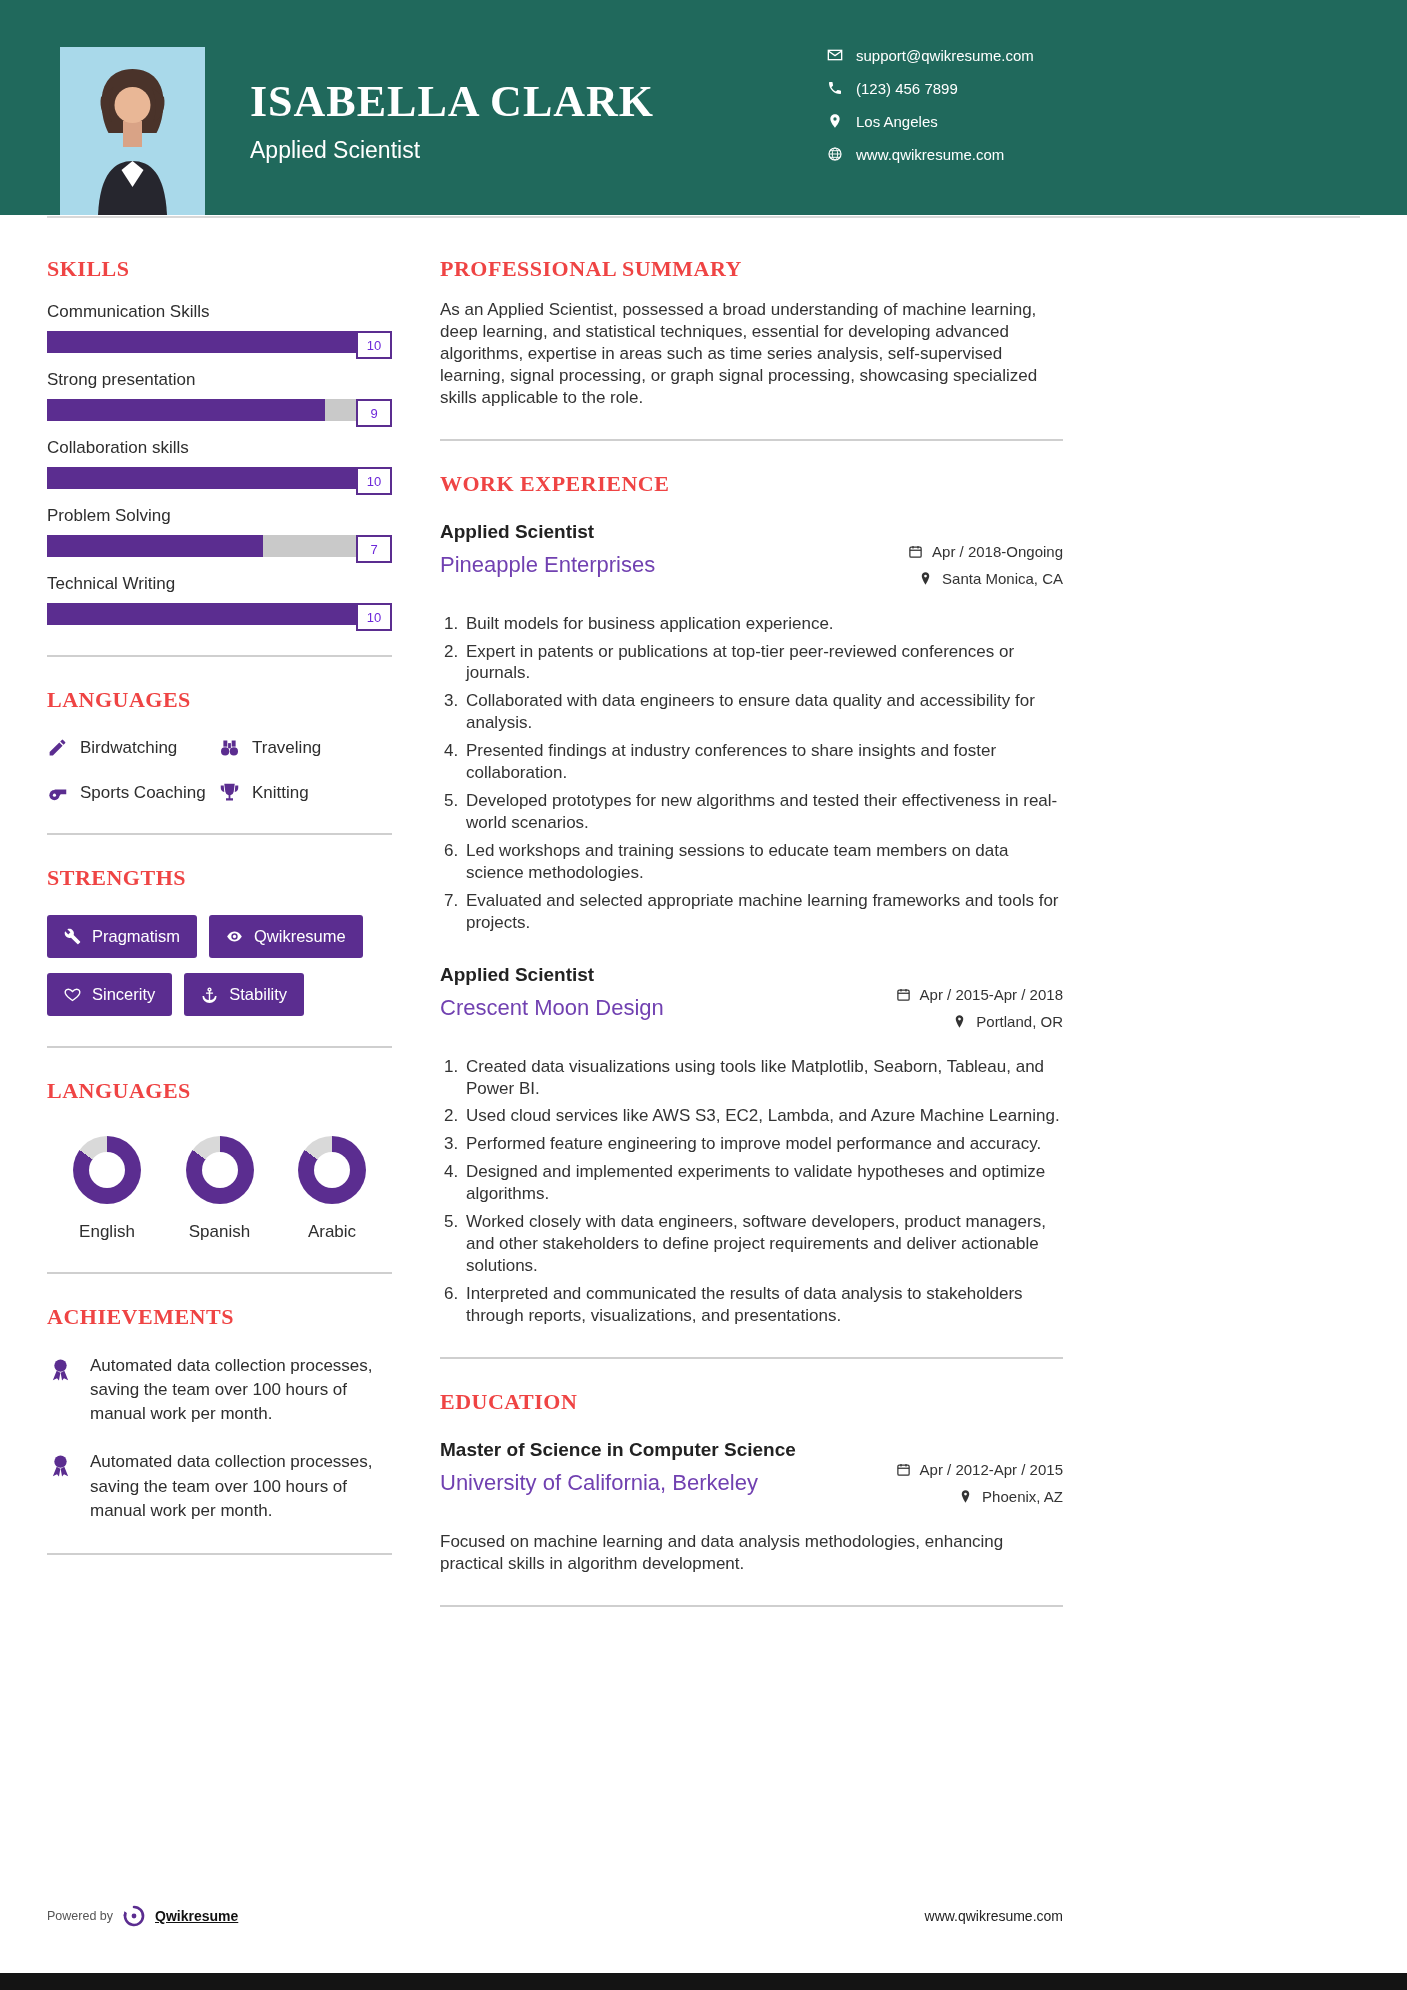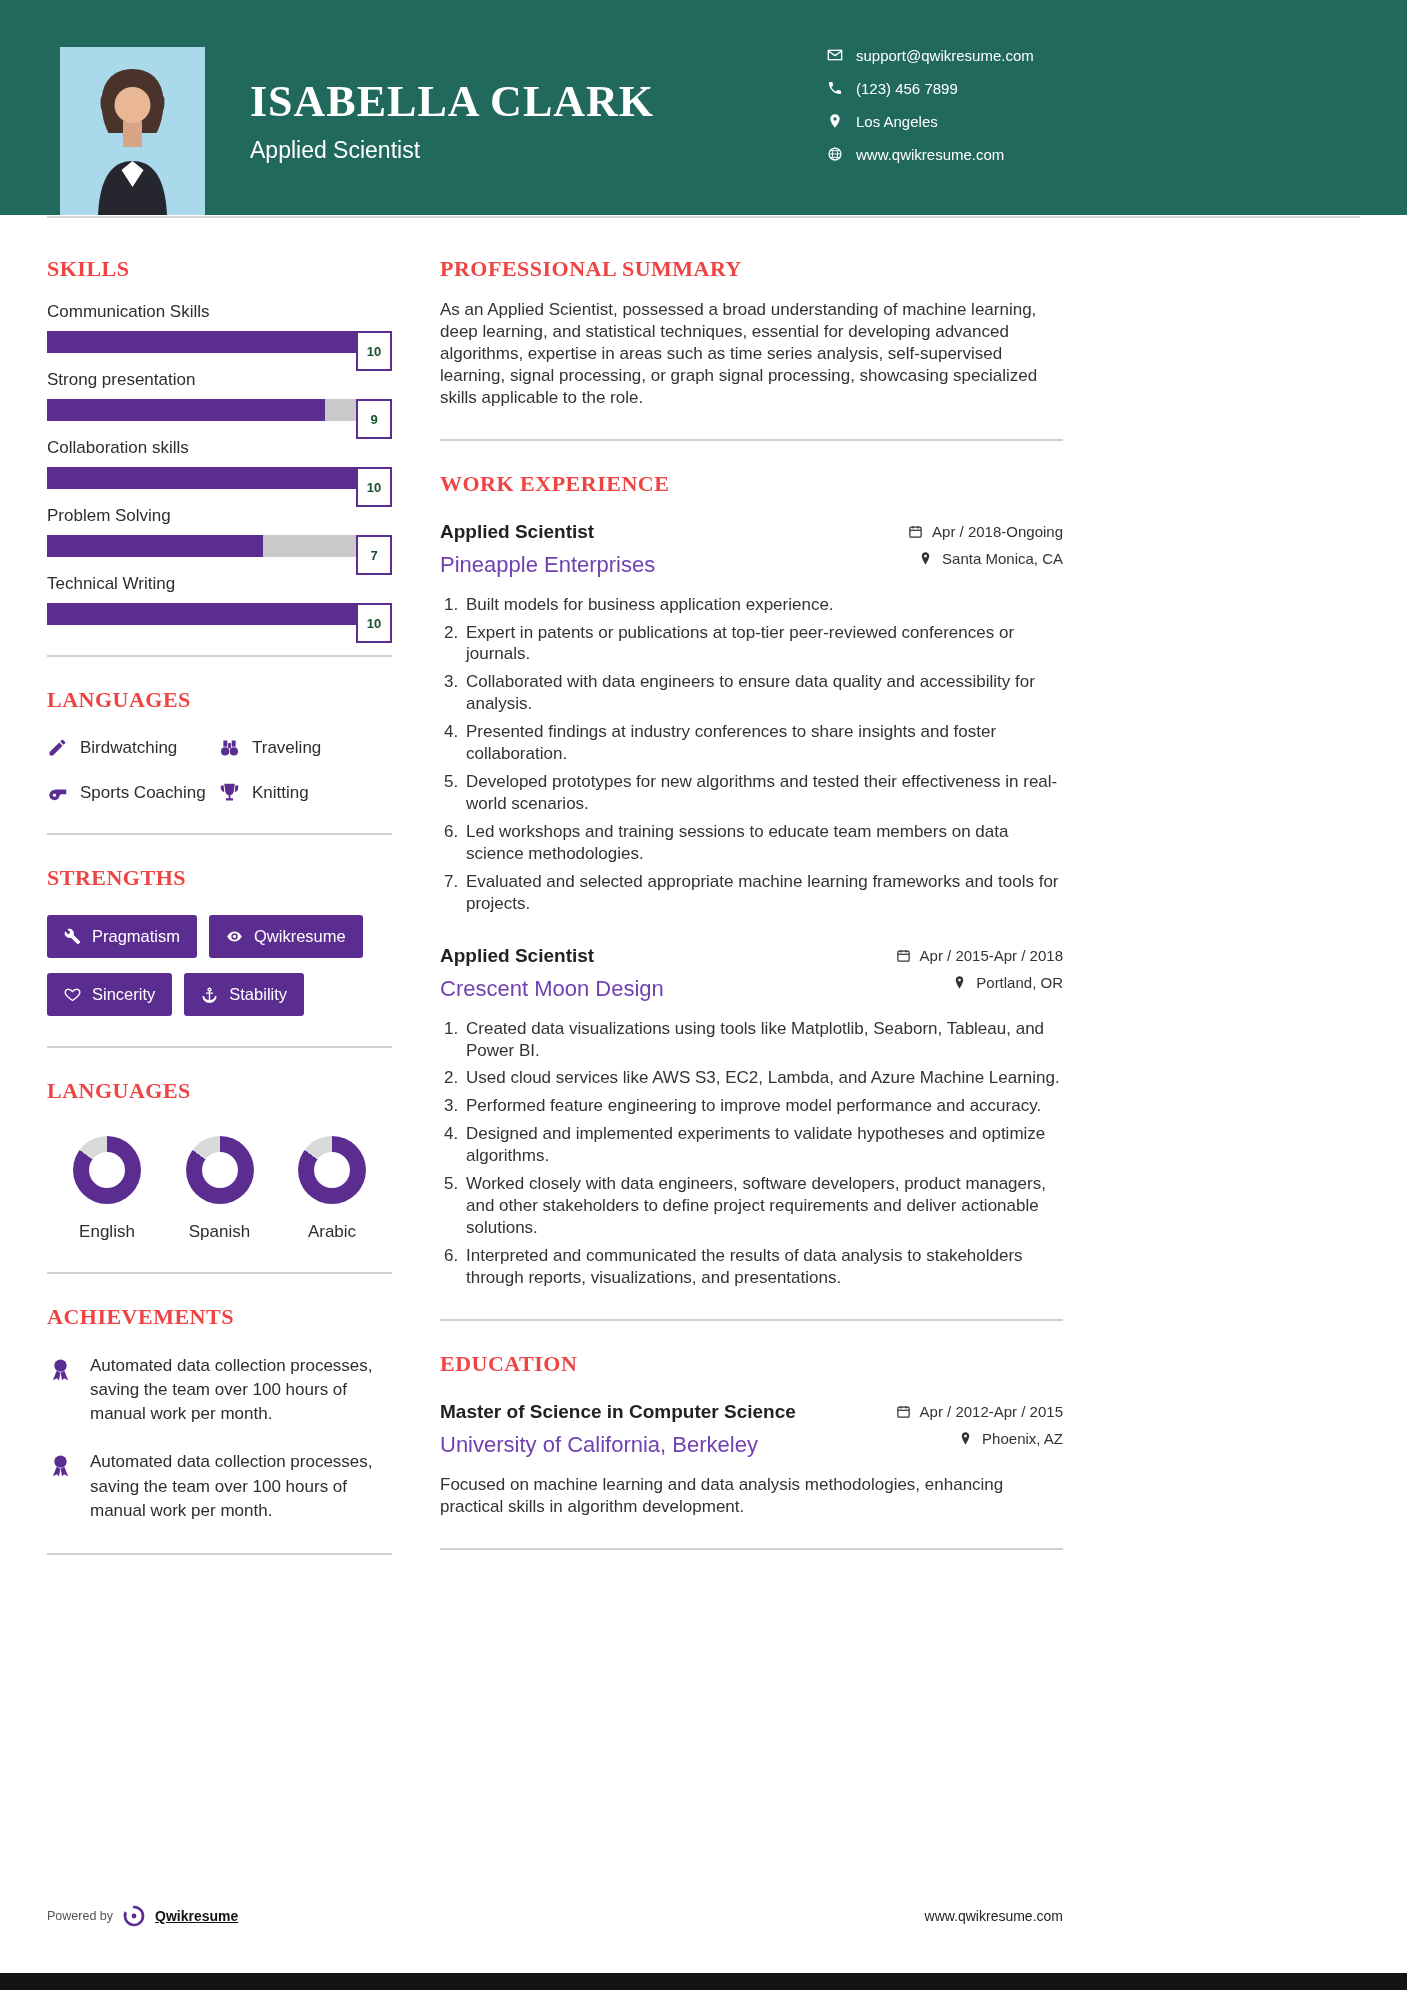--- a/index.html
+++ b/index.html
@@ -50,24 +50,24 @@
   }
   .divider { border: none; border-top: 2px solid #CFCFCF; margin: 30px 0; }
 
   
   .skills-list { margin-top: 20px; }
   .skill { margin-bottom: 17px; }
   .skill-label { font-size: 17px; color: #2e2e2e; margin-bottom: 9px; }
   .skill-bar { position: relative; height: 22px; background: #C9C9C9; }
   .skill-fill { position: absolute; left: 0; top: 0; bottom: 0; background: #5B2D90; }
   .skill-score {
-    position: absolute; right: 0; top: 0; width: 36px; height: 40px;
+    position: absolute; right: 0; top: 0; width: 36px; height: 28px;
     background: #fff; border: 2px solid #5B2D90;
     display: flex; align-items: center; justify-content: center;
-    font-size: 13px; font-weight: 700; color: #14532d;
+    font-size: 13px; font-weight: 400; color: #6d28d9;
   }
 
   
   .interests-grid {
     display: grid; grid-template-columns: 172px 1fr; row-gap: 24px; margin-top: 24px;
   }
   .interest { display: flex; align-items: center; gap: 12px; font-size: 17px; color: #2e2e2e; }
   .interest .icon { width: 21px; height: 21px; flex: none; display: flex; }
   .interest .icon svg { width: 100%; height: 100%; fill: #5B2D90; }
 
@@ -95,21 +95,21 @@
   .achv-text { max-width: 300px; }
 
   
   .summary-text { font-size: 17px; line-height: 1.29; color: #333; margin-top: 17px; }
 
   .job { margin-top: 24px; }
   .job + .job { margin-top: 30px; }
   .job-head { display: flex; justify-content: space-between; align-items: flex-start; }
   .job-title { font-size: 19px; font-weight: 700; color: #222; }
   .job-company { font-size: 22px; color: #7141B1; margin-top: 9px; cursor: pointer; }
-  .job-meta { text-align: right; font-size: 15px; color: #333; flex: none; padding-top: 2px; }
+  .job-meta { text-align: right; font-size: 15px; color: #333; flex: none; padding-top: 2px; margin-top: 20px; }
   .meta-row { display: flex; justify-content: flex-end; align-items: center; gap: 9px; margin-bottom: 10px; }
   .meta-row .icon { width: 15px; height: 15px; display: flex; }
   .meta-row .icon svg { width: 100%; height: 100%; }
 
   ol.bullets { margin: 16px 0 0 0; padding-left: 23px; font-size: 17px; line-height: 1.29; color: #333; }
   ol.bullets li { margin-bottom: 6px; padding-left: 3px; }
 
   .edu-desc { font-size: 17px; line-height: 1.29; color: #333; margin-top: 16px; }
 
   

